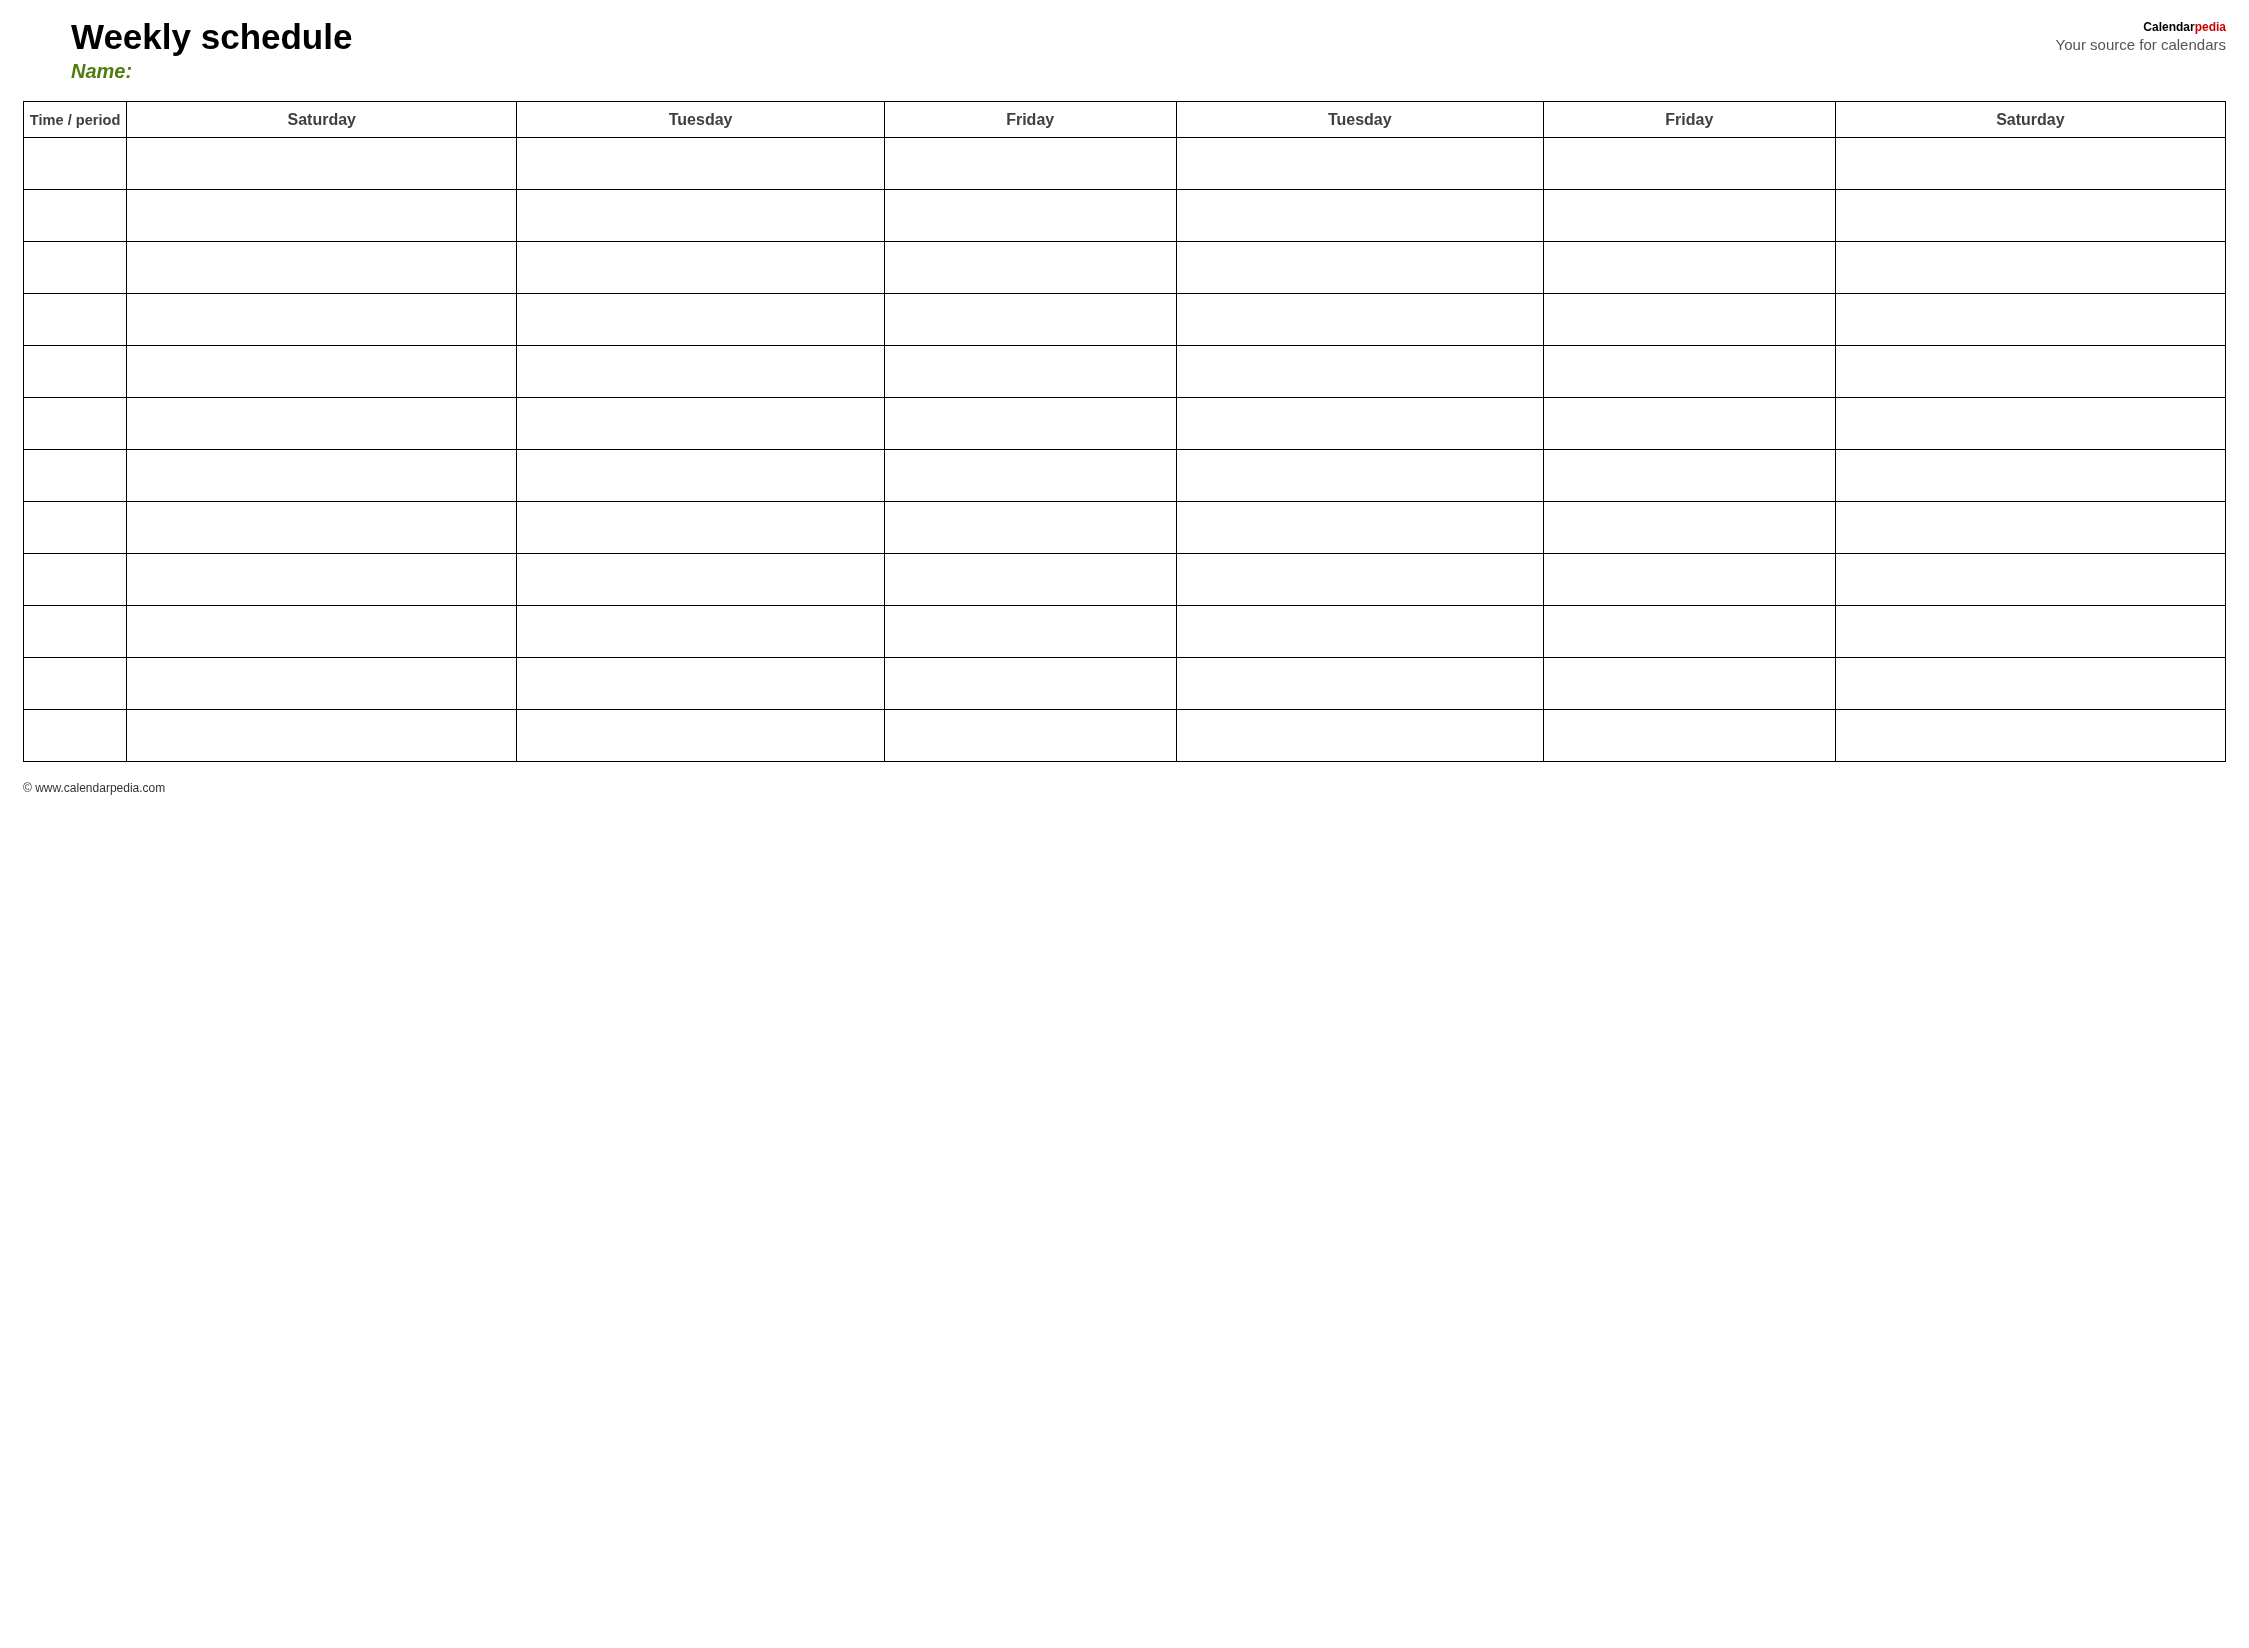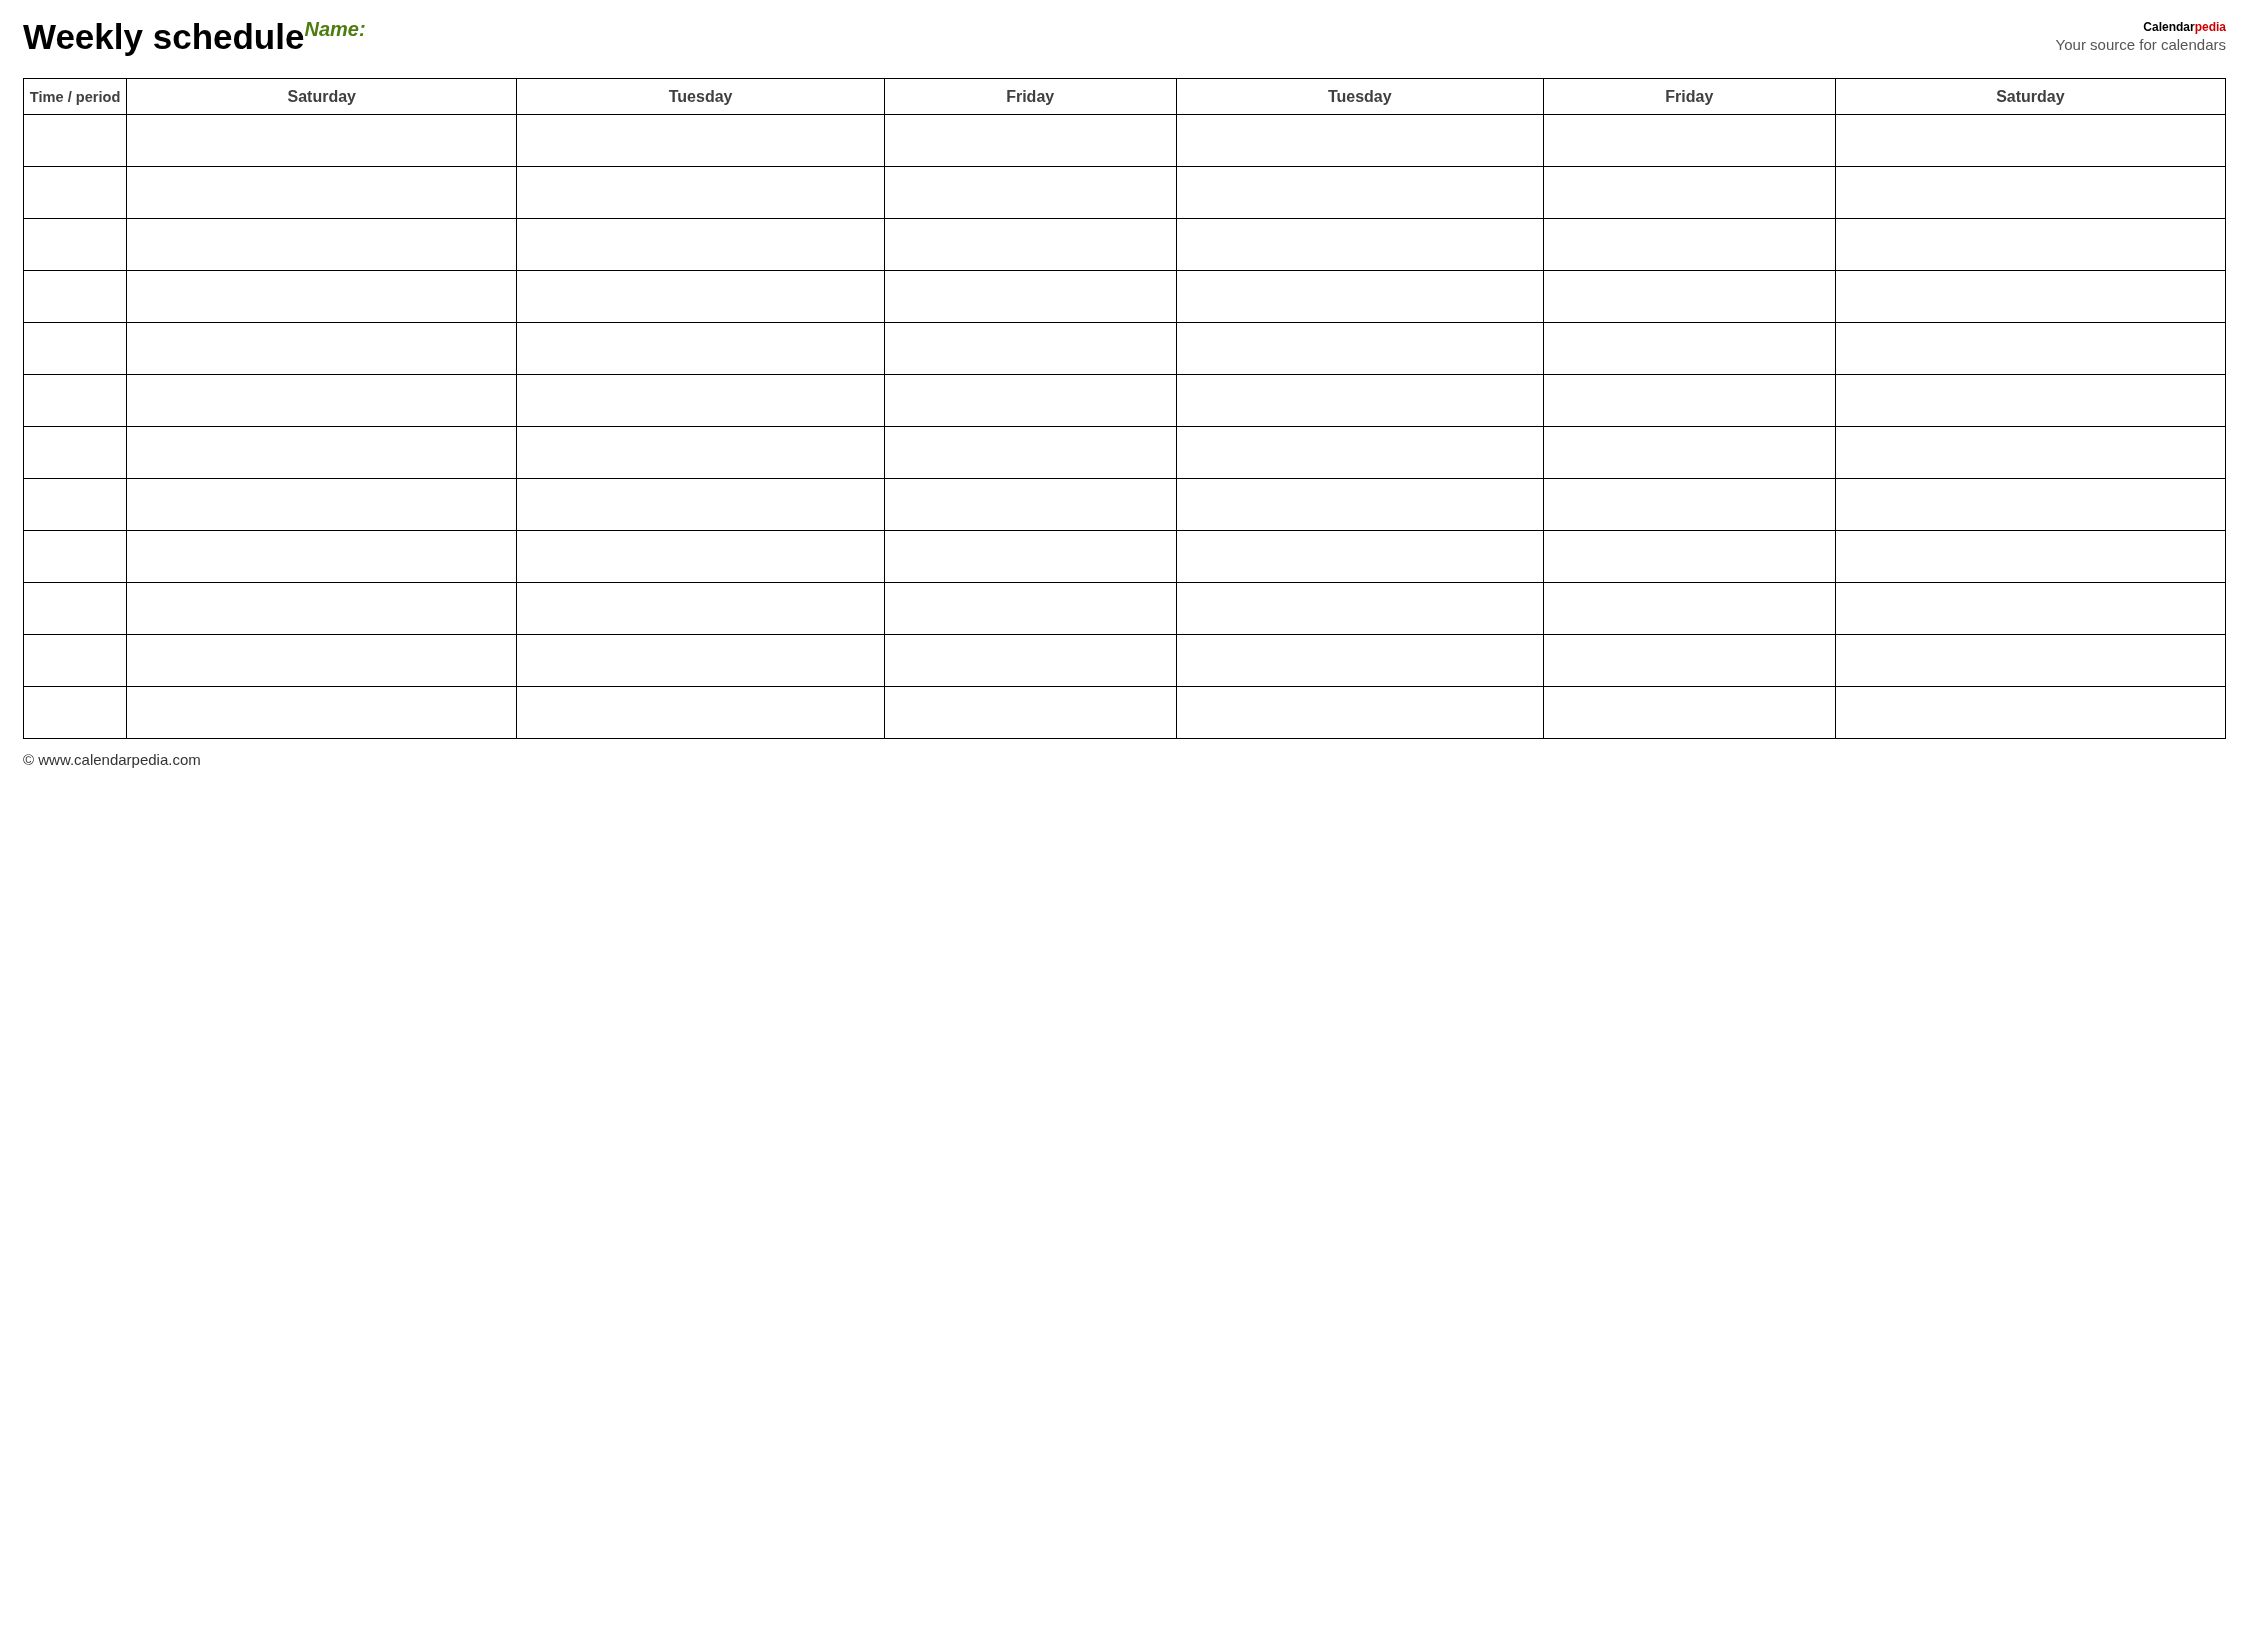--- a/index.html
+++ b/index.html
@@ -17,21 +17,22 @@
 
     .page-header {
       display: flex;
       justify-content: space-between;
       align-items: flex-start;
       margin-bottom: 5.8px;
     }
 
     .title-section {
       display: flex;
-      flex-direction: row;
+      flex-direction: column;
+      margin-left: 48px;
     }
 
     .page-title {
       font-size: 35px;
       font-weight: bold;
       color: #000000;
       line-height: 1.1;
       margin-bottom: 4.4px;
     }
 
@@ -101,22 +102,22 @@
       padding: 2.9px;
       background: #ffffff;
     }
 
     .schedule-table td.time-cell {
       border-right: 1.5px solid #000000;
       width: 87px;
     }
 
     .footer {
-      margin-top: 12px;
-      font-size: 15px;
+      margin-top: 19px;
+      font-size: 12px;
       color: #333333;
     }
   </style>
 </head>
 <body>
 
 <div class="page-header">
   <div class="title-section">
     <h1 class="page-title">Weekly schedule</h1>
     <span class="name-label">Name:</span>

